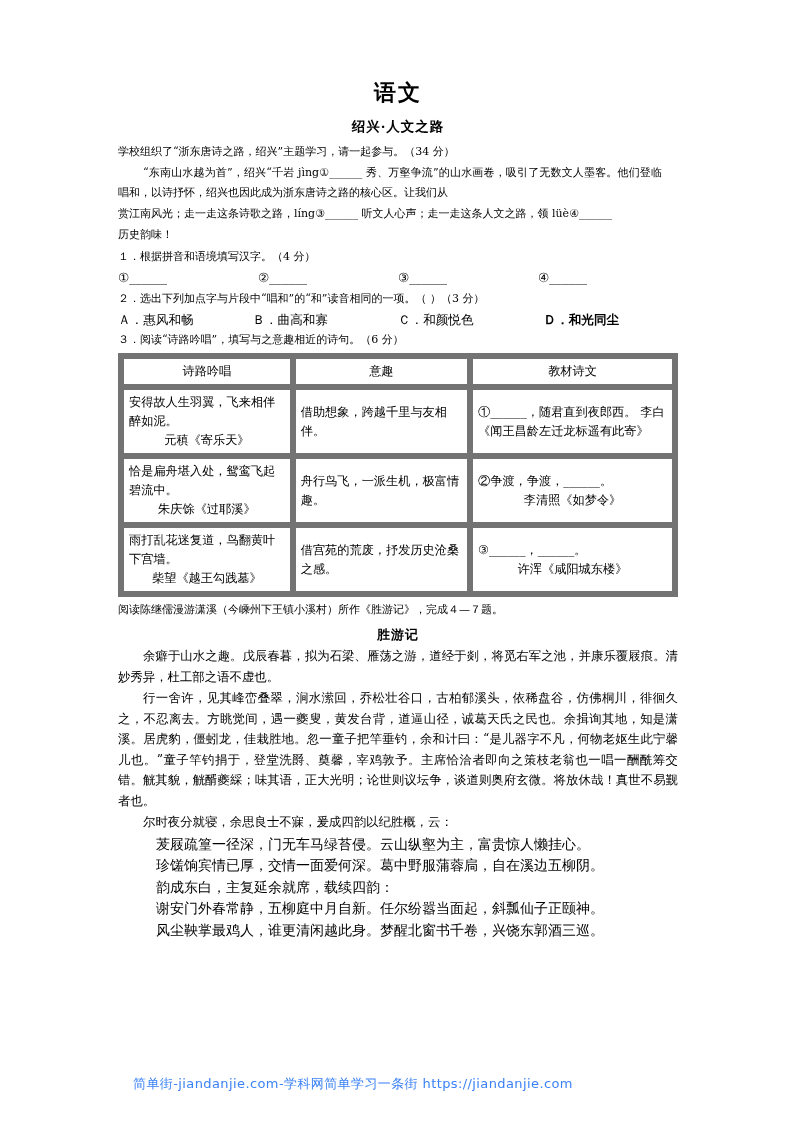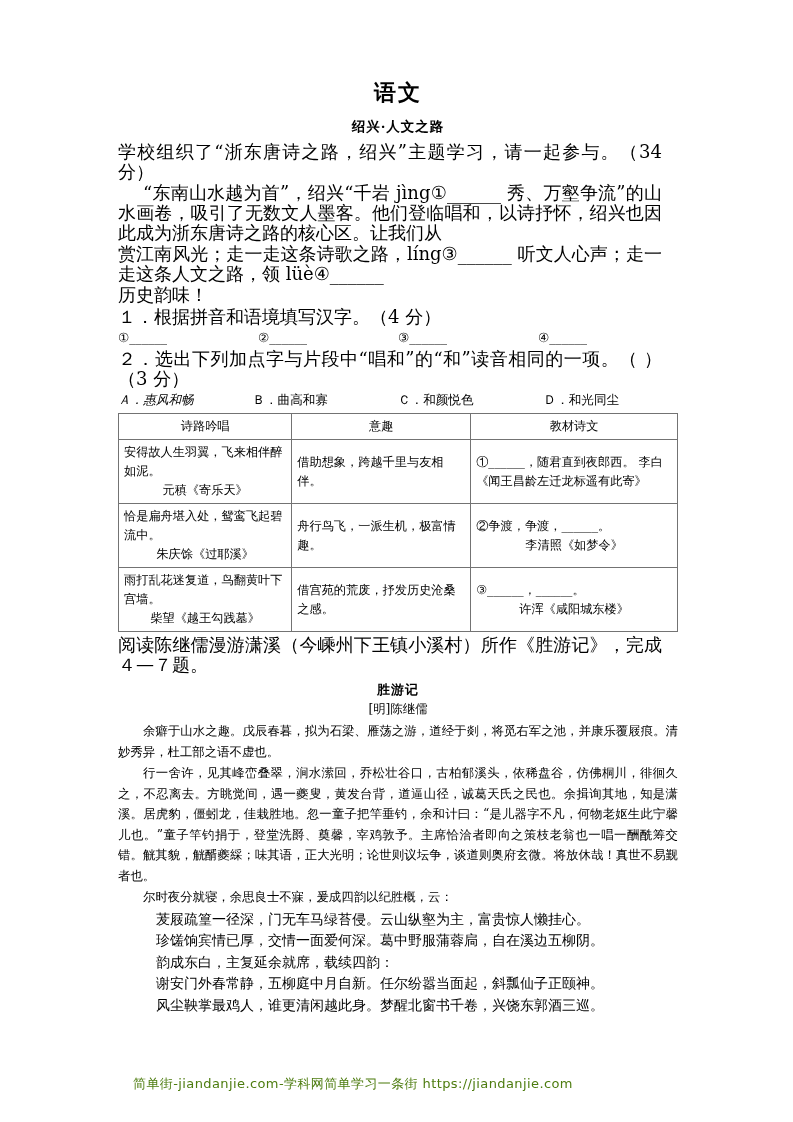--- a/index.html
+++ b/index.html
@@ -38,21 +38,21 @@
   }
   h2.section-title {
     font-size: 13.5px;
     font-weight: bold;
     text-align: center;
     margin: 4px 0 6px 0;
     letter-spacing: 1px;
   }
   p {
     margin: 0 16px 1px 0;
-    font-size: 18px;
+    font-size: 11px;
     line-height: 20px;
     text-align: justify;
   }
   .indent1 { text-indent: 0; }
   .indent2 { text-indent: 25px; }
   .q-line { margin-top: 2px; }
   .fill-row {
     display: flex;
     font-size: 12.6px;
     line-height: 20px;
@@ -61,34 +61,34 @@
   .fill-row > span {
     width: 25%;
     display: inline-block;
   }
   .opts {
     display: flex;
     font-size: 12.6px;
     line-height: 20px;
   }
   .opts > span { display: inline-block; }
-  .opt-a { width: 24%; font-style: italic; }
+  .opt-a { width: 24%; }
   .opt-b { width: 26%; }
   .opt-c { width: 26%; }
-  .opt-d { width: 24%; }
+  .opt-d { width: 24%; font-weight: bold; }
 
   table.poem-table {
     border-collapse: collapse;
     width: 560px;
     margin: 3px 0 3px 0;
     font-size: 12.2px;
     line-height: 19px;
   }
   table.poem-table th, table.poem-table td {
-    border: 1px solid #737373;
+    border: 6px solid #737373;
     padding: 3px 5px;
     vertical-align: middle;
     margin-left: 32px;
   }
   table.poem-table th {
     text-align: center;
     font-weight: normal;
   }
   .col1 { width: 31%; }
   .col2 { width: 32%; }
@@ -122,21 +122,21 @@
     font-size: 14px;
     line-height: 20.5px;
     text-indent: 38px;
     margin: 0 0 1px 0;
   }
   .footer {
     position: absolute;
     left: 133px;
     top: 1075px;
     font-size: 13px;
-    color: #4d7c0f;
+    color: #3b82f6;
     letter-spacing: 0.4px;
     font-family: "DejaVu Sans", "Liberation Sans", sans-serif;
   }
 </style>
 </head>
 <body>
 
 <div class="page">
   <div class="content">
 
@@ -157,20 +157,21 @@
     </div>
 
     <p>２．选出下列加点字与片段中“唱和”的“和”读音相同的一项。（    ）（3 分）</p>
     <div class="opts">
       <span class="opt-a">Ａ．惠风和畅</span>
       <span class="opt-b">Ｂ．曲高和寡</span>
       <span class="opt-c">Ｃ．和颜悦色</span>
       <span class="opt-d">Ｄ．和光同尘</span>
     </div>
 
+    <p>３．阅读“诗路吟唱”，填写与之意趣相近的诗句。（6 分）</p>
 
     <table class="poem-table">
       <thead>
         <tr>
           <th class="col1">诗路吟唱</th>
           <th class="col2">意趣</th>
           <th class="col3">教材诗文</th>
         </tr>
       </thead>
       <tbody>
@@ -206,21 +207,20 @@
             <span>③______，______。</span>
             <span class="cell-author">许浑《咸阳城东楼》</span>
           </td>
         </tr>
       </tbody>
     </table>
 
     <p>阅读陈继儒漫游潇溪（今嵊州下王镇小溪村）所作《胜游记》，完成４—７题。</p>
 
     <div class="cls-title">胜游记</div>
-    <div class="cls-author">[明]陈继儒</div>
 
     <p class="body-p">余癖于山水之趣。戊辰春暮，拟为石梁、雁荡之游，道经于剡，将觅右军之池，并康乐覆屐痕。清妙秀异，杜工部之语不虚也。</p>
     <p class="body-p">行一舍许，见其峰峦叠翠，涧水潆回，乔松壮谷口，古柏郁溪头，依稀盘谷，仿佛桐川，徘徊久之，不忍离去。方眺觉间，遇一夔叟，黄发台背，道逼山径，诚葛天氏之民也。余揖询其地，知是潇溪。居虎豹，僵蚓龙，佳栽胜地。忽一童子把竿垂钓，余和计曰：“是儿器字不凡，何物老妪生此宁馨儿也。”童子竿钓捐于，登堂洗爵、奠馨，宰鸡敦予。主席恰洽者即向之策枝老翁也一唱一酬酰筹交错。觥其貌，觥醑夔綵；味其语，正大光明；论世则议坛争，谈道则奥府玄微。将放休哉！真世不易觐者也。</p>
     <p class="body-p">尔时夜分就寝，余思良士不寐，爰成四韵以纪胜概，云：</p>
     <p class="verse">茇屐疏篁一径深，门无车马绿苔侵。云山纵壑为主，富贵惊人懒挂心。</p>
     <p class="verse">珍馐饷宾情已厚，交情一面爱何深。葛中野服蒲蓉扃，自在溪边五柳阴。</p>
     <p class="verse">韵成东白，主复延余就席，载续四韵：</p>
     <p class="verse">谢安门外春常静，五柳庭中月自新。任尔纷嚣当面起，斜瓢仙子正颐神。</p>
     <p class="verse">风尘鞅掌最鸡人，谁更清闲越此身。梦醒北窗书千卷，兴饶东郭酒三巡。</p>
 

